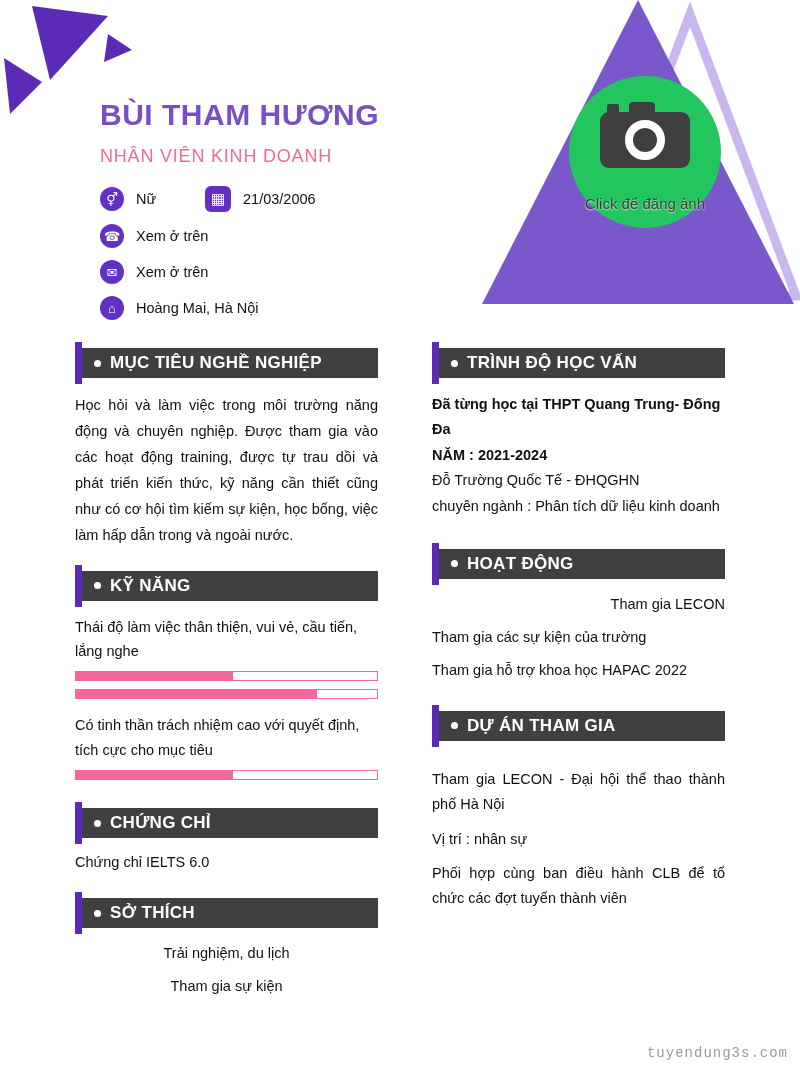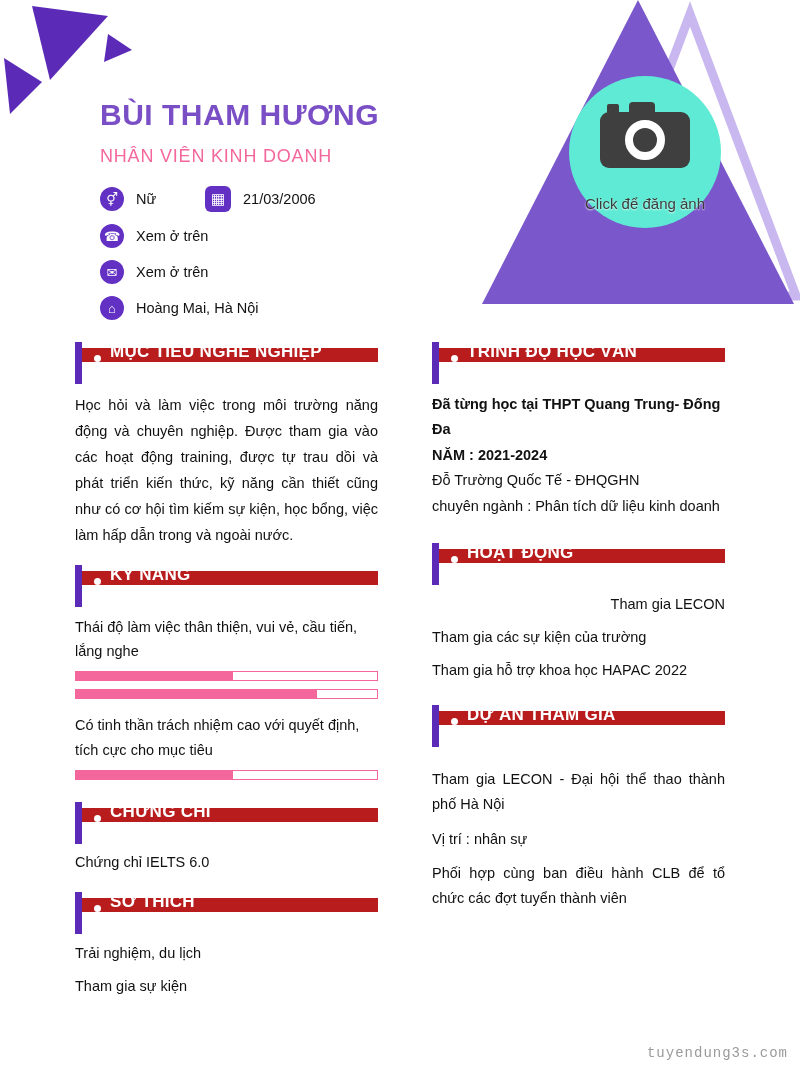--- a/index.html
+++ b/index.html
@@ -5,21 +5,21 @@
   html,body{margin:0;padding:0;background:#fff;}
   .page{position:relative;width:800px;height:1073px;background:#fff;overflow:hidden;
         font-family:"Liberation Sans","DejaVu Sans",sans-serif;color:#111;}
 
   
   .corner-tris{position:absolute;left:0;top:0;}
 
   
   .photo-tris{position:absolute;left:478px;top:0;}
   .photo-circle{position:absolute;left:569px;top:76px;width:152px;height:152px;border-radius:50%;
-                background:#5eead4;text-align:center;cursor:pointer;}
+                background:#22c55e;text-align:center;cursor:pointer;}
   .photo-circle svg{margin-top:24px;}
   .photo-label{position:absolute;left:0;right:0;bottom:16px;font-size:15px;color:#3c3c3c;
                font-weight:500;text-shadow:0 1px 2px rgba(255,255,255,.85);}
 
   
   .name{position:absolute;left:100px;top:98px;font-size:30px;font-weight:700;color:#7a4fc5;letter-spacing:.5px;}
   .subtitle{position:absolute;left:100px;top:146px;font-size:18px;color:#f4679d;font-weight:500;letter-spacing:.8px;}
 
   .contacts{position:absolute;left:100px;top:186px;width:360px;}
   .crow{display:flex;align-items:center;margin-top:12px;}
@@ -30,35 +30,35 @@
   .cicon.square{width:26px;height:26px;border-radius:6px;font-size:15px;}
   .ctext{margin-left:12px;font-size:14.5px;}
 
   
   .col-left{position:absolute;left:75px;top:348px;width:303px;}
   .col-right{position:absolute;left:432px;top:348px;width:293px;}
 
   
   .sec-head{position:relative;height:30px;}
   .accent{position:absolute;left:0;top:-6px;width:7px;height:42px;background:#5b2bb8;z-index:2;}
-  .bar{position:absolute;left:0;right:0;top:0;height:14px;background:#b91c1c;display:flex;
-       align-items:flex-end;padding-left:19px;box-sizing:border-box;}
+  .bar{position:absolute;left:0;right:0;top:0;height:30px;background:#404040;display:flex;
+       align-items:center;padding-left:19px;box-sizing:border-box;}
   .dot{width:7px;height:7px;border-radius:50%;background:#fff;margin-right:9px;flex:0 0 auto;}
   .sec-title{color:#fff;font-weight:700;font-size:17px;letter-spacing:.3px;white-space:nowrap;}
 
   .txt{font-size:14.5px;color:#111;}
   .objective{margin:14px 0 0;line-height:1.8;text-align:justify;}
 
   .skill-label{margin:14px 0 0;line-height:1.68;}
   .track{margin-top:8px;height:8px;border:1px solid #f4679d;background:#fff;}
   .fill{height:100%;background:#f4679d;}
 
   .mt22{margin-top:22px;} .mt28{margin-top:28px;padding-left:8px;} .mt30{margin-top:30px;}
   .cert-line{margin:16px 0 0;}
-  .hobbies p{margin:13px 0 0;line-height:1.4;}
+  .hobbies p{margin:13px 0 0;line-height:1.4;text-align:center;}
   .hobbies p:first-child{margin-top:15px;}
 
   .edu{margin-top:14px;}
   .edu p{margin:0;line-height:1.75;}
   .edu p.b{font-weight:700;}
 
   .act p{margin:13px 0 0;line-height:1.4;}
   .act p:first-child{margin-top:15px;text-align:right;}
 
   .proj p{margin:9px 0 0;line-height:1.75;text-align:justify;}

